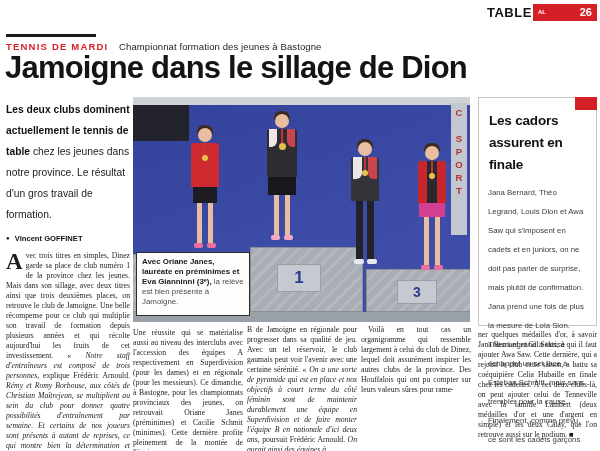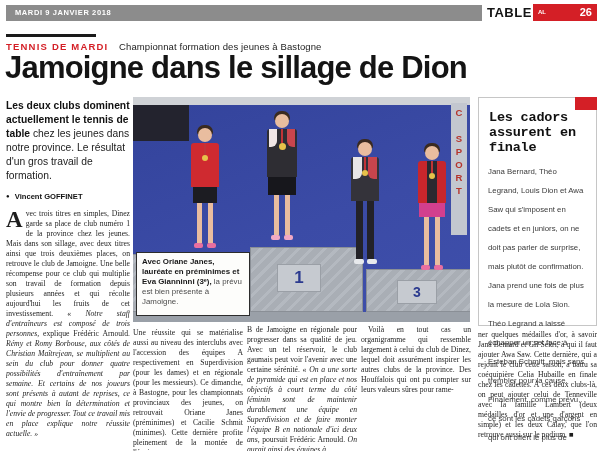--- a/index.html
+++ b/index.html
@@ -16,21 +16,21 @@
   .mast-pagenum{position:absolute;right:5px;top:2px;font-size:11px;color:#fff;font-weight:bold;}
   
   .kicker-bar{position:absolute;left:6px;top:34px;width:90px;height:3px;background:#1a1a1a;}
   .kicker-row{position:absolute;left:6px;top:41px;width:560px;font-size:9.5px;}
   .kicker{color:#d41f26;font-weight:bold;letter-spacing:1.2px;}
   .overline{color:#222;margin-left:8px;letter-spacing:.1px;}
   .headline{position:absolute;left:5px;top:50px;width:590px;font-size:31px;font-weight:bold;
             color:#141414;letter-spacing:-.8px;}
   
   .col1{position:absolute;left:6px;top:99px;width:124px;height:352px;overflow:hidden;}
-  .intro{font-size:10.3px;line-height:14px;color:#222;}
+  .intro{font-size:10.3px;line-height:21px;color:#222;}
   .intro b{color:#111;}
   .byline{margin-top:9px;font-size:7.6px;font-weight:bold;color:#111;}
   .byline .dot{font-size:6px;vertical-align:1px;margin-right:3px;}
   .body-text{font-family:"Liberation Serif",serif;font-size:7.7px;line-height:10px;
              color:#1d1d1d;text-align:justify;margin:8px 0 0 0;}
   .dropcap{float:left;font-size:23px;line-height:20px;font-weight:bold;padding:1px 3px 0 0;
            font-family:"Liberation Serif",serif;}
   .it{font-style:italic;}
   
   .photo{position:absolute;left:133px;top:97px;width:337px;height:225px;overflow:hidden;
@@ -57,37 +57,34 @@
   
   .caption{position:absolute;left:3px;top:155px;width:114px;height:64px;background:#fdfdfb;
            border:1px solid #2c2c2c;box-sizing:border-box;padding:4px 5px;
            font-size:7.9px;line-height:10px;}
   .caption b{color:#181818;}
   .caption span.rest{color:#4c4c4c;}
   
   .sidebar{position:absolute;left:478px;top:97px;width:119px;height:229px;border:1px solid #c6c6c6;
            box-sizing:border-box;background:#fff;}
   .sidebar .corner{position:absolute;top:-1px;right:-1px;width:22px;height:13px;background:#d41f26;}
-  .sidebar h2{margin:12px 10px 7px 10px;font-size:13.5px;line-height:15px;color:#101010;
-              letter-spacing:-.2px;font-family:Liberation Mono, monospace;}
+  .sidebar h2{margin:12px 10px 7px 10px;font-size:13.5px;line-height:22px;color:#101010;
+              letter-spacing:-.2px;}
   .sidebar p{margin:0 9px;font-size:7.8px;line-height:19px;color:#3a3a3a;}
   
   .bcol{position:absolute;overflow:hidden;font-family:"Liberation Serif",serif;font-size:7.7px;
         line-height:10px;color:#1d1d1d;text-align:justify;}
   .bcol p{margin:0;}
   .bcol .indent{text-indent:7px;}
 </style>
 </head>
 <body>
 
 <div class="page">
 
-  <div class="mast-bar">
-    <span>MARDI 9 JANVIER 2018</span>
-  </div>
   <div class="mast-section">TABLE</div>
   <div class="mast-pagebox">
     <span class="mast-edition">AL</span>
     <span class="mast-pagenum">26</span>
   </div>
 
   <div class="kicker-bar"></div>
   <div class="kicker-row">
     <span class="kicker">TENNIS DE MARDI</span>
     <span class="overline">Championnat formation des jeunes à Bastogne</span>
@@ -174,21 +171,21 @@
       <div style="left:21px;top:76px;width:5px;height:48px;background:#e9bd9f;"></div>
       <div style="left:7px;top:124px;width:9px;height:5px;background:#e86fa0;border-radius:2px;"></div>
       <div style="left:20px;top:124px;width:9px;height:5px;background:#e86fa0;border-radius:2px;"></div>
     </div>
 
     <div class="banner">
       <span>C SPORT</span>
     </div>
 
     <div class="caption">
-      <b>Avec Oriane Janes, lauréate en préminimes et Eva Gianninni (3ᵉ),</b><span class="rest"> la prévu est bien présente à Jamoigne.</span>
+      <b>Avec Oriane Janes, lauréate en préminimes et Eva Gianninni (3ᵉ),</b><span class="rest"> la relève est bien présente à Jamoigne.</span>
     </div>
   </div>
 
   <div class="sidebar">
     <div class="corner"></div>
     <h2>Les cadors assurent en finale</h2>
     <p>Jana Bernard, Théo Legrand, Louis Dion et Awa Saw qui s'imposent en cadets et en juniors, on ne doit pas parler de surprise, mais plutôt de confirmation. Jana prend une fois de plus la mesure de Lola Sion. Théo Legrand a laissé échapper un set face à Esteban Schmitt, mais sans trembler pour la cause. Finalement, comme prévu, ce sont les cadets garçons qui ont offert le plus de suspense, notamment en finale. Martin Prévost a raté le coche face à Louis Dion, alors qu'il menait deux sets à zéro.</p>
   </div>
 
   <div class="bcol" style="left:133px;top:328px;width:110px;height:123px;">

